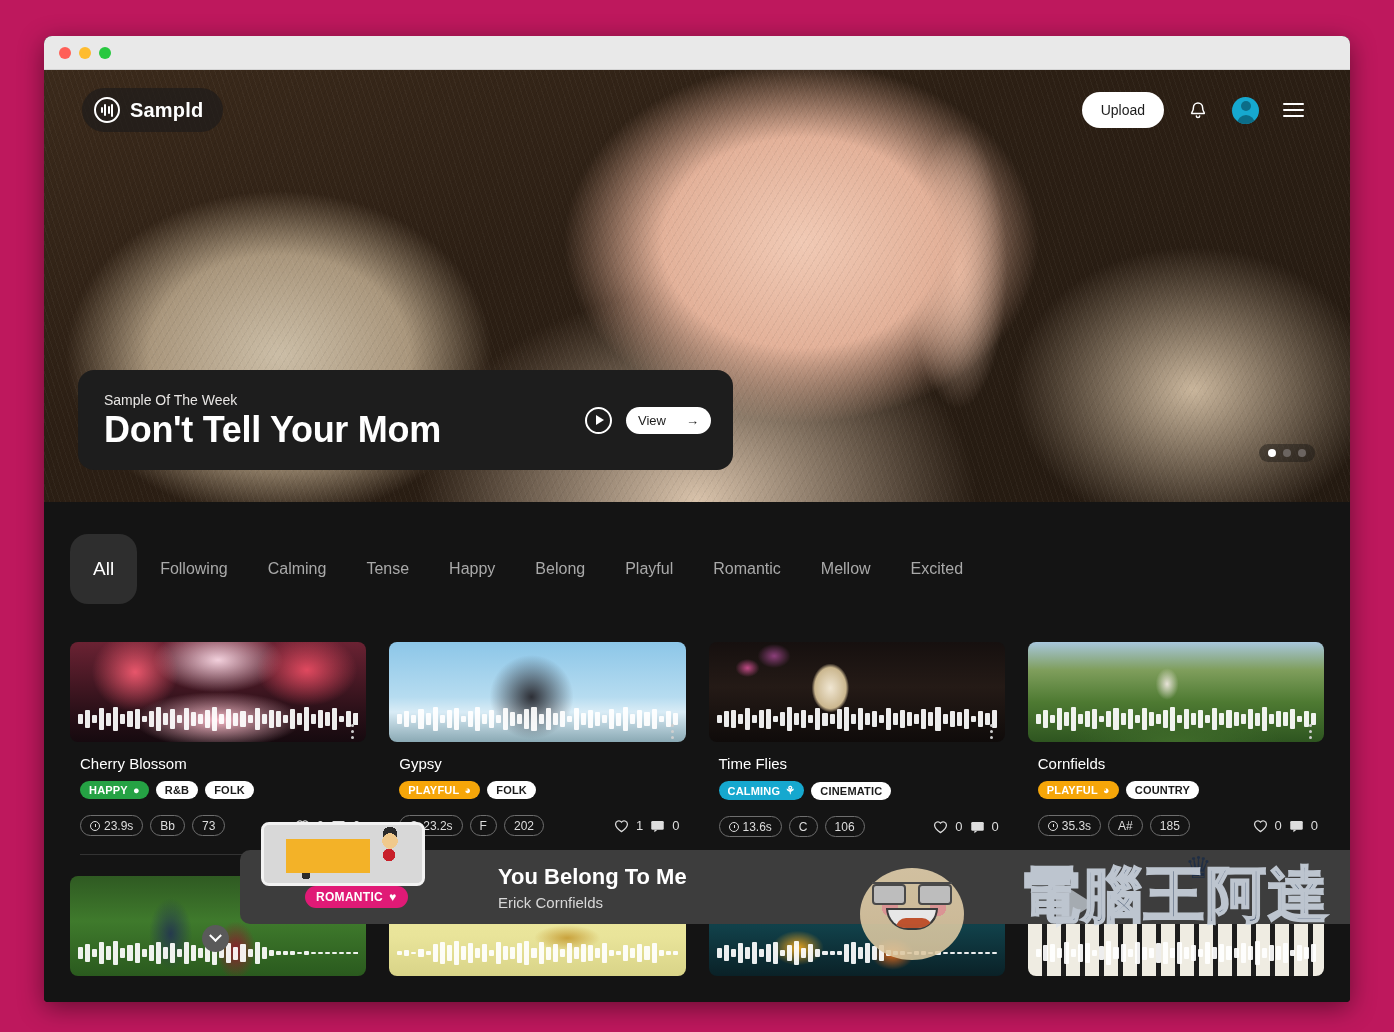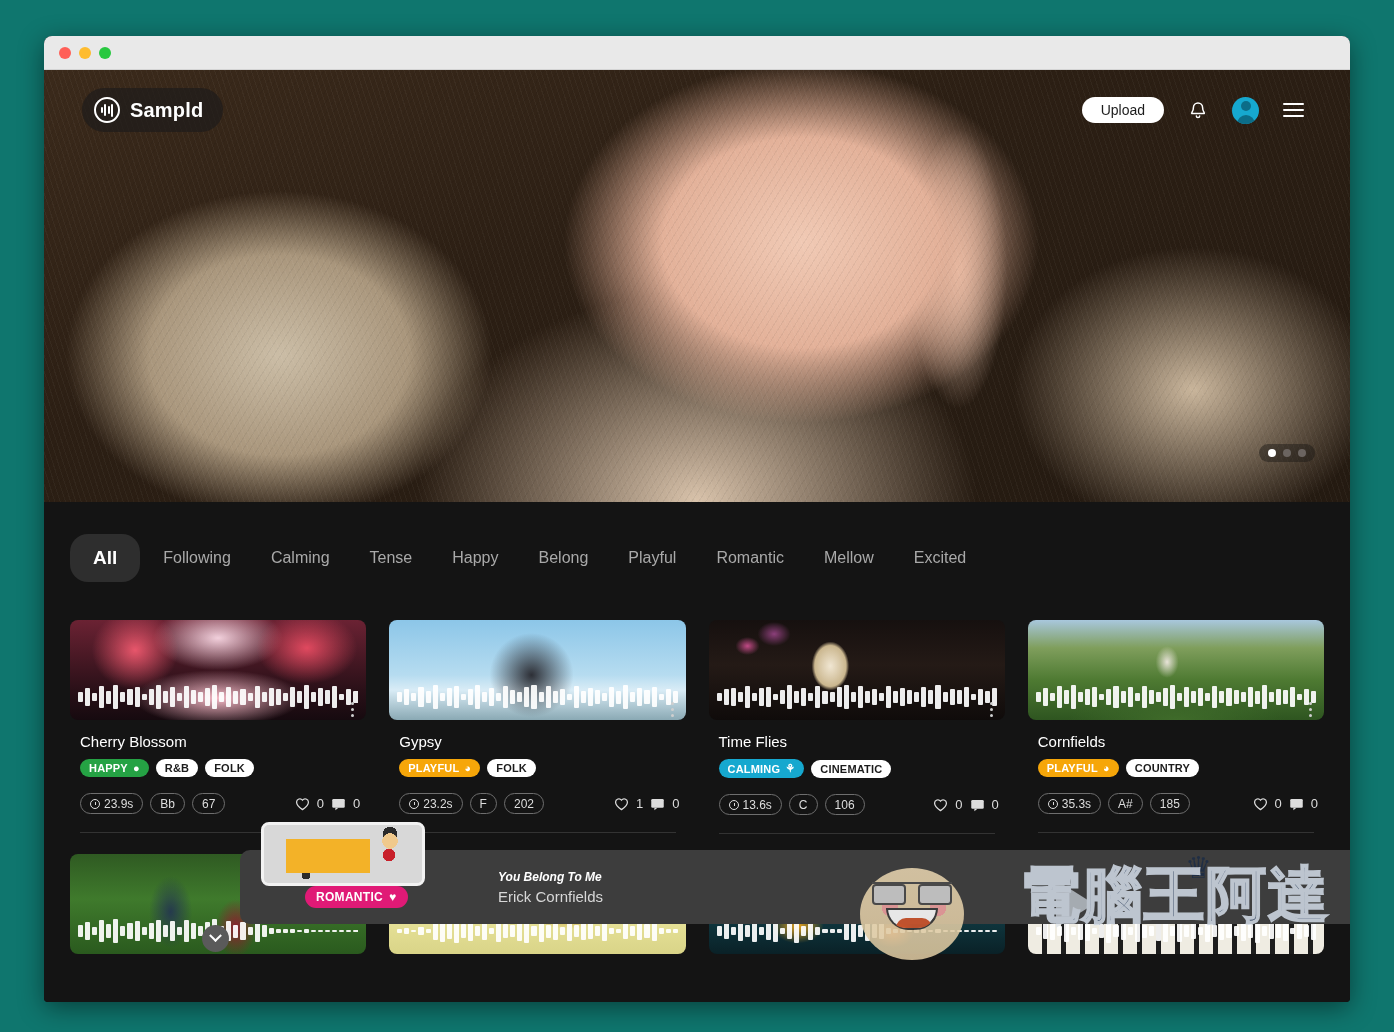--- a/index.html
+++ b/index.html
@@ -2,21 +2,21 @@
 <html><head>
 <meta charset="utf-8">
 <style>
   * { box-sizing: border-box; margin: 0; padding: 0; }
   html, body {
     width: 1394px; height: 1032px;
     overflow: hidden;
     background: #4460c8;
     font-family: "Liberation Sans", sans-serif;
   }
-  #page { position: relative; width: 1394px; height: 1032px; background: #0f766e; }
+  #page { position: relative; width: 1394px; height: 1032px; background: #be185d; }
 
   
   .window {
     position: absolute; left: 44px; top: 36px;
     width: 1306px; height: 966px;
     border-radius: 8px 8px 4px 4px;
     overflow: hidden;
     background: #131313;
     box-shadow: 0 6px 26px rgba(0,0,0,.45);
   }
@@ -85,21 +85,21 @@
   .search-input {
     background: transparent; border: none; outline: none;
     color: #e6e2df; font-size: 15px; width: 100%;
     font-family: "Liberation Sans", sans-serif;
   }
   .search-input::placeholder { color: #ddd8d4; }
 
   .top-actions { margin-left: auto; display: flex; align-items: center; gap: 24px; }
   .upload-btn {
     background: #fff; color: #1c1c1c; border: none;
-    border-radius: 18px; height: 26px; padding: 0 19px;
+    border-radius: 18px; height: 36px; padding: 0 19px;
     font-size: 14px; font-family: "Liberation Sans", sans-serif; cursor: pointer;
   }
   .icon-btn { background: none; border: none; cursor: pointer; display: flex; align-items: center; }
   .avatar {
     width: 27px; height: 27px; border-radius: 50%;
     background: #16a8cf; overflow: hidden; position: relative; cursor: pointer;
   }
   .avatar::before {
     content: ""; position: absolute; left: 50%; top: 4px; width: 10px; height: 10px;
     background: #0c6d88; border-radius: 50%; transform: translateX(-50%);
@@ -144,21 +144,21 @@
   .dots b { display: block; width: 8px; height: 8px; border-radius: 50%; background: #6b6460; cursor: pointer; }
   .dots b.on { background: #fff; }
 
   
   .tabs { display: flex; align-items: center; gap: 6px; padding: 32px 0 0 26px; }
   .tab {
     color: #a9a9a9; font-size: 16px; padding: 9px 17px; border-radius: 18px;
     cursor: pointer; background: none; border: none; font-family: "Liberation Sans", sans-serif;
     white-space: nowrap;
   }
-  .tab.active { background: #2e2e2e; color: #fff; font-weight: 700; font-size: 19px; padding: 13px 23px; }
+  .tab.active { background: #2e2e2e; color: #fff; font-weight: 400; font-size: 19px; padding: 24px 23px; }
 
   
   .grid {
     display: grid; grid-template-columns: repeat(4, 1fr);
     gap: 0 23px; padding: 38px 26px 0 26px;
   }
   .card { position: relative; }
   .thumb {
     height: 100px; border-radius: 8px; overflow: hidden; position: relative;
   }
@@ -228,21 +228,21 @@
       radial-gradient(circle 7px at 96px 50px, #2b2b2b 0 62%, #d8d8d8 63% 100%),
       linear-gradient(#efefef, #e6e6e6);
   }
   .player-badge {
     position: absolute; left: 65px; top: 36px;
     background: #e01a76; color: #fff; font-size: 12px; font-weight: 700;
     padding: 4px 11px; border-radius: 11px; display: flex; gap: 6px; align-items: center;
     letter-spacing: .3px;
   }
   .player-info { margin-left: 230px; width: 250px; }
-  .player-track { color: #fff; font-size: 12px; font-weight: 700; font-style: italic; }
+  .player-track { color: #fff; font-size: 22px; font-weight: 700; }
   .player-artist { color: #d8d8d8; font-size: 15px; margin-top: 4px; }
   .player-progress { flex: 1; margin-right: 22px; }
   .bar { height: 3px; background: #7d7d7d; border-radius: 2px; position: relative; }
   .bar-fill { position: absolute; left: 0; top: 0; height: 3px; background: #fff; border-radius: 2px; width: 40%; }
   .times { display: flex; justify-content: space-between; margin-top: 8px; }
   .times span { color: #e4e4e4; font-size: 13px; }
   .collapse {
     position: absolute; left: -38px; bottom: -28px;
     width: 27px; height: 27px; border-radius: 50%; background: #5a5a5a;
     display: flex; align-items: center; justify-content: center; cursor: pointer;
@@ -349,20 +349,31 @@
             <div class="icon-btn">
               <span class="burger">
                   <span></span>
                   <span></span>
                   <span></span>
                 </span>
             </div>
           </div>
         </div>
 
+        <div class="hero-card">
+          <div class="hero-texts">
+            <div class="hero-kicker">Sample Of The Week</div>
+            <div class="hero-title">Don't Tell Your Mom</div>
+          </div>
+          <div class="play-circle"></div>
+          <button class="view-btn">
+            <span>View</span>
+            <span>→</span>
+          </button>
+        </div>
 
         <div class="dots">
           <b class="on"></b>
           <b></b>
           <b></b>
         </div>
       </div>
 
       <div class="tabs">
         <button class="tab active">All</button>
@@ -442,21 +453,21 @@
             </span>
             <span class="tag genre">R&amp;B</span>
             <span class="tag genre">FOLK</span>
           </div>
           <div class="metarow">
             <span class="chip">
               <span class="clock"></span>
               <span>23.9s</span>
             </span>
             <span class="chip">Bb</span>
-            <span class="chip">67</span>
+            <span class="chip">73</span>
             <span class="social">
               <svg width="15" height="14" viewBox="0 0 24 22">
                 <path d="M12 20S2.5 13.8 2.5 7.8A5.3 5.3 0 0 1 12 4.8a5.3 5.3 0 0 1 9.5 3c0 6-9.5 12.2-9.5 12.2z" fill="none" stroke="#ddd" stroke-width="2"></path>
               </svg>
               <span>0</span>
               <svg width="15" height="14" viewBox="0 0 24 22">
                 <rect x="2" y="3" width="20" height="14" rx="2" fill="#ddd"></rect>
                   <path d="M7 17l0 4 5-4z" fill="#ddd"></path>
               </svg>
               <span>0</span>

